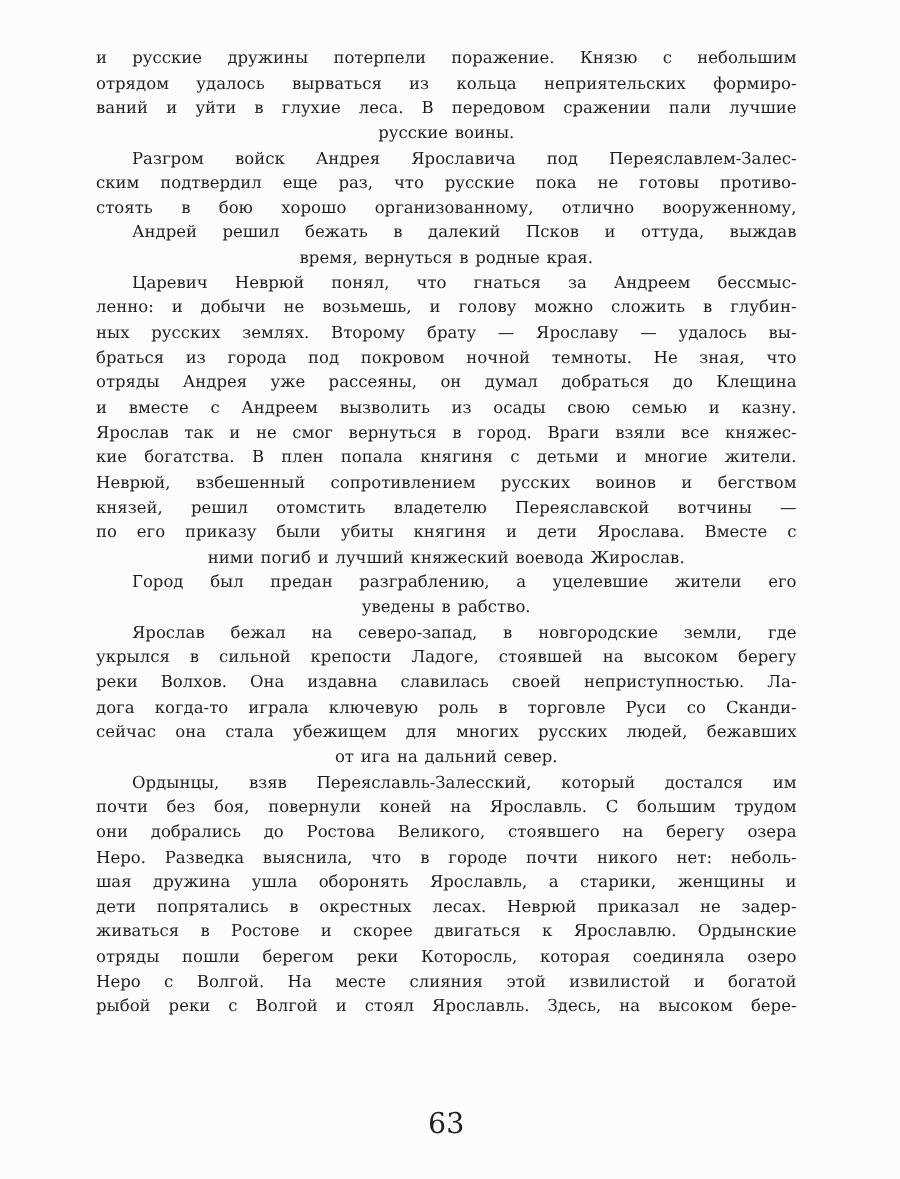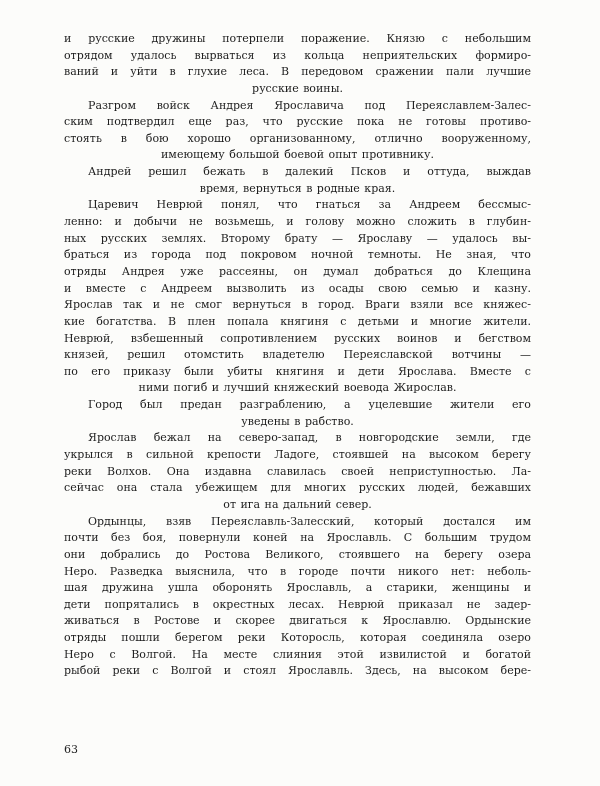--- a/index.html
+++ b/index.html
@@ -41,42 +41,41 @@
     text-align-last: justify;
   }
   .line.indent {
     text-indent: 24px;
   }
   .page-number {
     position: absolute;
     left: 64px;
     top: 741px;
     width: 467px;
-    text-align: left;
-    font-size: 11px;
+    text-align: center;
+    font-size: 19px;
     line-height: 17px;
     color: #222;
   }
 </style>
 </head>
 <body>
 
 <div class="page">
   <div class="text-block">
       <div class="paragraph">
         <div class="line j">и русские дружины потерпели поражение. Князю с небольшим</div>
         <div class="line j">отрядом удалось вырваться из кольца неприятельских формиро-</div>
         <div class="line j">ваний и уйти в глухие леса. В передовом сражении пали лучшие</div>
         <div class="line">русские воины.</div>
       </div>
       <div class="paragraph">
         <div class="line j indent">Разгром войск Андрея Ярославича под Переяславлем-Залес-</div>
         <div class="line j">ским подтвердил еще раз, что русские пока не готовы противо-</div>
         <div class="line j">стоять в бою хорошо организованному, отлично вооруженному,</div>
-        <div class="line">имеющему большой боевой опыт противнику.</div>
       </div>
       <div class="paragraph">
         <div class="line j indent">Андрей решил бежать в далекий Псков и оттуда, выждав</div>
         <div class="line">время, вернуться в родные края.</div>
       </div>
       <div class="paragraph">
         <div class="line j indent">Царевич Неврюй понял, что гнаться за Андреем бессмыс-</div>
         <div class="line j">ленно: и добычи не возьмешь, и голову можно сложить в глубин-</div>
         <div class="line j">ных русских землях. Второму брату — Ярославу — удалось вы-</div>
         <div class="line j">браться из города под покровом ночной темноты. Не зная, что</div>
@@ -90,20 +89,21 @@
         <div class="line">ними погиб и лучший княжеский воевода Жирослав.</div>
       </div>
       <div class="paragraph">
         <div class="line j indent">Город был предан разграблению, а уцелевшие жители его</div>
         <div class="line">уведены в рабство.</div>
       </div>
       <div class="paragraph">
         <div class="line j indent">Ярослав бежал на северо-запад, в новгородские земли, где</div>
         <div class="line j">укрылся в сильной крепости Ладоге, стоявшей на высоком берегу</div>
         <div class="line j">реки Волхов. Она издавна славилась своей неприступностью. Ла-</div>
+        <div class="line j">дога когда-то играла ключевую роль в торговле Руси со Сканди-</div>
         <div class="line j">сейчас она стала убежищем для многих русских людей, бежавших</div>
         <div class="line">от ига на дальний север.</div>
       </div>
       <div class="paragraph">
         <div class="line j indent">Ордынцы, взяв Переяславль-Залесский, который достался им</div>
         <div class="line j">почти без боя, повернули коней на Ярославль. С большим трудом</div>
         <div class="line j">они добрались до Ростова Великого, стоявшего на берегу озера</div>
         <div class="line j">Неро. Разведка выяснила, что в городе почти никого нет: неболь-</div>
         <div class="line j">шая дружина ушла оборонять Ярославль, а старики, женщины и</div>
         <div class="line j">дети попрятались в окрестных лесах. Неврюй приказал не задер-</div>

